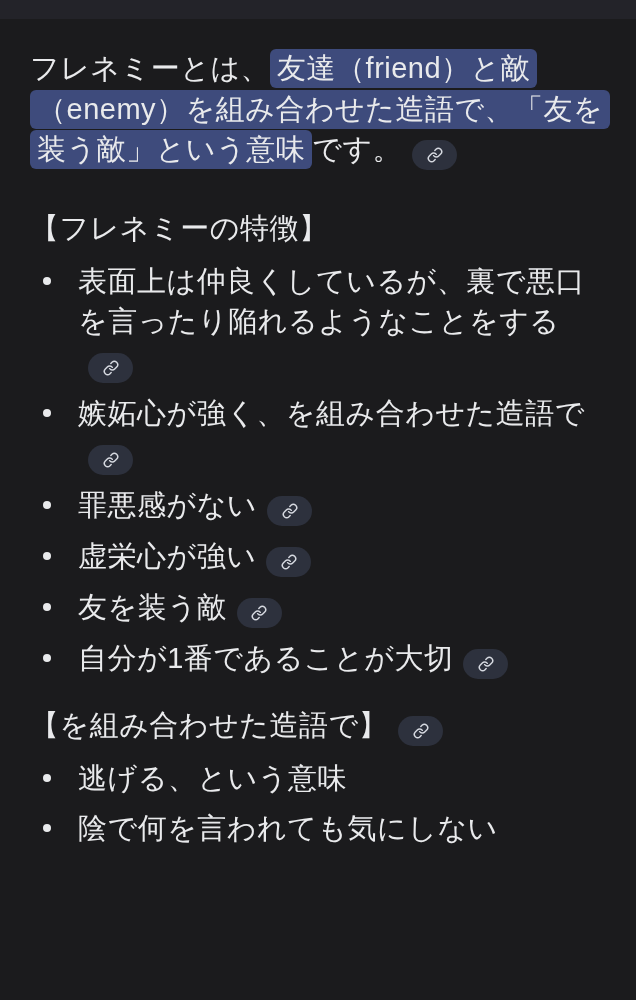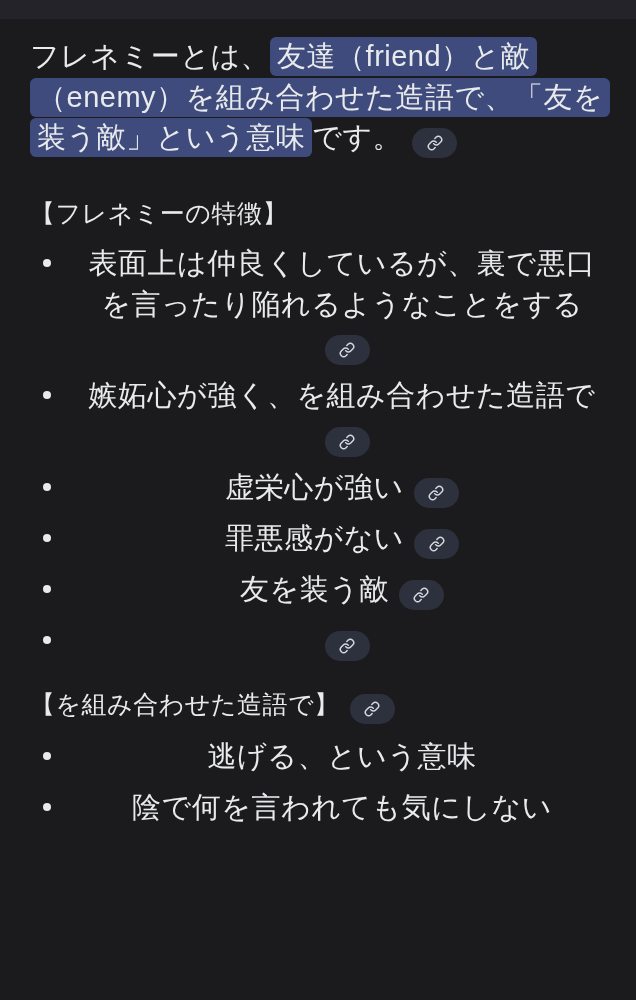--- a/index.html
+++ b/index.html
@@ -13,21 +13,21 @@
     height: 19px;
     background: var(--top-bar-bg, #232329);
   }
   .content {
     padding: 17px 30px 0 30px;
     color: var(--text, #e9eaec);
     font-size: 29px;
     line-height: 1.4;
     letter-spacing: 0.5px;
   }
-  .intro { margin: 0 0 38px 0; }
+  .intro { margin: 12px 0 38px 0; }
   .hl {
     background: var(--highlight-bg, #3e4b7c);
     padding: 3px 7px 4px 7px;
     border-radius: 6px;
     -webkit-box-decoration-break: clone;
     box-decoration-break: clone;
   }
   .pill {
     display: inline-flex;
     align-items: center;
@@ -37,21 +37,21 @@
     background: var(--pill-bg, #2d313d);
     border: none;
     margin-left: 10px;
     vertical-align: -4px;
     cursor: pointer;
     padding: 0;
   }
   .pill svg { display: block; }
   .heading {
     margin: 0 0 12px 0;
-    font-size: 25px;
+    font-size: 29px;
     font-weight: 400;
     line-height: 1.4;
   }
   .list {
     list-style: none;
     margin: 0 0 26px 0;
     padding: 0;
   }
   .section:last-child .list { margin-bottom: 0; }
   .item {
@@ -59,21 +59,21 @@
     align-items: flex-start;
     margin-bottom: 10px;
   }
   .dot {
     flex: none;
     width: 8px; height: 8px;
     border-radius: 50%;
     background: var(--text, #e9eaec);
     margin: 16px 27px 0 13px;
   }
-  .li-body { flex: 1; min-width: 0; text-align: center; }
+  .li-body { flex: 1; min-width: 0; }
 </style>
 </head>
 <body>
 
 <div class="top-bar"></div>
 
 <main class="content">
   <p class="intro"><span>フレネミーとは、</span><span class="hl">友達（friend）と敵（enemy）を組み合わせた造語で、「友を装う敵」という意味</span><span>です。</span><button class="pill">
         <svg width="16" height="16" viewBox="0 0 24 24" fill="none" stroke="#d6d9e0" stroke-width="2.2" stroke-linecap="round" stroke-linejoin="round">
           <path d="M10 13a5 5 0 0 0 7.54.54l3-3a5 5 0 0 0-7.07-7.07l-1.72 1.71"></path>
@@ -100,51 +100,51 @@
     <span class="li-body"><span>嫉妬心が強く、を組み合わせた造語で</span><button class="pill">
                 <svg width="16" height="16" viewBox="0 0 24 24" fill="none" stroke="#d6d9e0" stroke-width="2.2" stroke-linecap="round" stroke-linejoin="round">
                   <path d="M10 13a5 5 0 0 0 7.54.54l3-3a5 5 0 0 0-7.07-7.07l-1.72 1.71"></path>
                   <path d="M14 11a5 5 0 0 0-7.54-.54l-3 3a5 5 0 0 0 7.07 7.07l1.71-1.71"></path>
                 </svg>
               </button></span>
   </li>
 
   <li class="item">
     <span class="dot"></span>
-    <span class="li-body"><span>虚栄心が強い</span><button class="pill">
+    <span class="li-body"><span>罪悪感がない</span><button class="pill">
                 <svg width="16" height="16" viewBox="0 0 24 24" fill="none" stroke="#d6d9e0" stroke-width="2.2" stroke-linecap="round" stroke-linejoin="round">
                   <path d="M10 13a5 5 0 0 0 7.54.54l3-3a5 5 0 0 0-7.07-7.07l-1.72 1.71"></path>
                   <path d="M14 11a5 5 0 0 0-7.54-.54l-3 3a5 5 0 0 0 7.07 7.07l1.71-1.71"></path>
                 </svg>
               </button></span>
   </li>
 
   <li class="item">
     <span class="dot"></span>
-    <span class="li-body"><span>罪悪感がない</span><button class="pill">
+    <span class="li-body"><span>虚栄心が強い</span><button class="pill">
                 <svg width="16" height="16" viewBox="0 0 24 24" fill="none" stroke="#d6d9e0" stroke-width="2.2" stroke-linecap="round" stroke-linejoin="round">
                   <path d="M10 13a5 5 0 0 0 7.54.54l3-3a5 5 0 0 0-7.07-7.07l-1.72 1.71"></path>
                   <path d="M14 11a5 5 0 0 0-7.54-.54l-3 3a5 5 0 0 0 7.07 7.07l1.71-1.71"></path>
                 </svg>
               </button></span>
   </li>
 
   <li class="item">
     <span class="dot"></span>
     <span class="li-body"><span>友を装う敵</span><button class="pill">
                 <svg width="16" height="16" viewBox="0 0 24 24" fill="none" stroke="#d6d9e0" stroke-width="2.2" stroke-linecap="round" stroke-linejoin="round">
                   <path d="M10 13a5 5 0 0 0 7.54.54l3-3a5 5 0 0 0-7.07-7.07l-1.72 1.71"></path>
                   <path d="M14 11a5 5 0 0 0-7.54-.54l-3 3a5 5 0 0 0 7.07 7.07l1.71-1.71"></path>
                 </svg>
               </button></span>
   </li>
 
   <li class="item">
     <span class="dot"></span>
-    <span class="li-body"><button class="pill">
+    <span class="li-body"><span>自分が1番であることが大切</span><button class="pill">
                 <svg width="16" height="16" viewBox="0 0 24 24" fill="none" stroke="#d6d9e0" stroke-width="2.2" stroke-linecap="round" stroke-linejoin="round">
                   <path d="M10 13a5 5 0 0 0 7.54.54l3-3a5 5 0 0 0-7.07-7.07l-1.72 1.71"></path>
                   <path d="M14 11a5 5 0 0 0-7.54-.54l-3 3a5 5 0 0 0 7.07 7.07l1.71-1.71"></path>
                 </svg>
               </button></span>
   </li>
 
 </ul>
   </section>
 

